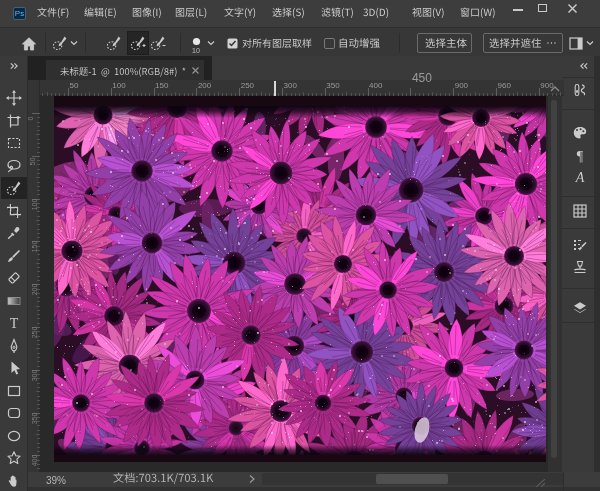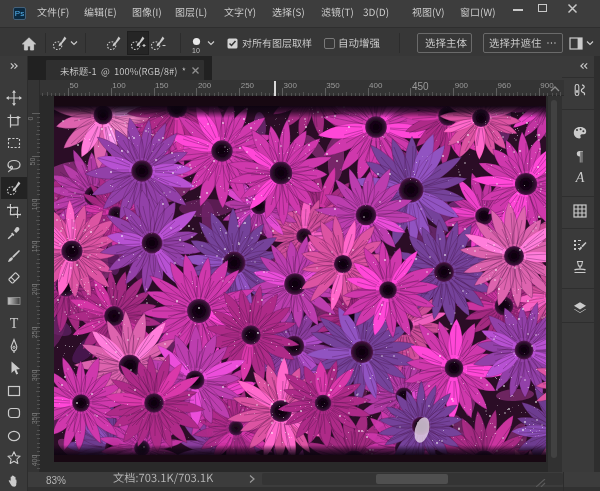--- a/index.html
+++ b/index.html
@@ -220,21 +220,21 @@
     <div class="abs" style="left:371.9px;top:93px;width:1px;height:3px;background:#525252"></div>
     <div class="abs" style="left:376.2px;top:93px;width:1px;height:3px;background:#525252"></div>
     <div class="abs" style="left:380.4px;top:93px;width:1px;height:3px;background:#525252"></div>
     <div class="abs" style="left:384.7px;top:93px;width:1px;height:3px;background:#525252"></div>
     <div class="abs" style="left:389.0px;top:92px;width:1px;height:4px;background:#525252"></div>
     <div class="abs" style="left:393.3px;top:93px;width:1px;height:3px;background:#525252"></div>
     <div class="abs" style="left:397.6px;top:93px;width:1px;height:3px;background:#525252"></div>
     <div class="abs" style="left:401.8px;top:93px;width:1px;height:3px;background:#525252"></div>
     <div class="abs" style="left:406.1px;top:93px;width:1px;height:3px;background:#525252"></div>
     <div class="abs" style="left:410.4px;top:88px;width:1px;height:8px;background:#606060"></div>
-    <div class="abs" style="left:411.9px;top:81px;font-size:10px;color:#9a9a9a">450</div>
+    <div class="abs" style="left:411.9px;top:71px;font-size:12px;color:#9a9a9a">450</div>
     <div class="abs" style="left:414.7px;top:93px;width:1px;height:3px;background:#525252"></div>
     <div class="abs" style="left:419.0px;top:93px;width:1px;height:3px;background:#525252"></div>
     <div class="abs" style="left:423.2px;top:93px;width:1px;height:3px;background:#525252"></div>
     <div class="abs" style="left:427.5px;top:93px;width:1px;height:3px;background:#525252"></div>
     <div class="abs" style="left:431.8px;top:92px;width:1px;height:4px;background:#525252"></div>
     <div class="abs" style="left:436.1px;top:93px;width:1px;height:3px;background:#525252"></div>
     <div class="abs" style="left:440.4px;top:93px;width:1px;height:3px;background:#525252"></div>
     <div class="abs" style="left:444.6px;top:93px;width:1px;height:3px;background:#525252"></div>
     <div class="abs" style="left:448.9px;top:93px;width:1px;height:3px;background:#525252"></div>
     <div class="abs" style="left:453.2px;top:88px;width:1px;height:8px;background:#606060"></div>
@@ -1394,21 +1394,21 @@
       <path d="M5.5 2.5 H10.5 L9.5 7 H6.5 Z" fill="none" stroke="#cbcbcb" stroke-width="1.1"></path>
       <path d="M7.4 7 L7.2 9.5 H8.8 L8.6 7" fill="#cbcbcb"></path>
       <path d="M2.5 11 C4 9.8 12 9.8 13.5 11 M2.5 13.5 H13.5" stroke="#cbcbcb" stroke-width="1.15" fill="none"></path>
     </svg>
     <div class="abs" style="left:562px;top:288px;width:32px;height:1px;background:#2e2e2e"></div>
     <svg style="position:absolute;left:572px;top:300px" width="16" height="16" viewBox="0 0 16 16">
       <path d="M8 2.2 L14 5.8 L8 9.4 L2 5.8 Z" fill="#cbcbcb"></path>
       <path d="M2.6 8.9 L8 12.2 L13.4 8.9 L14 9.3 L8 13 L2 9.3 Z" fill="#cbcbcb"></path>
     </svg>
     <div class="abs" style="left:562px;top:322px;width:32px;height:1px;background:#2e2e2e"></div>
-    <div class="abs" style="left:46px;top:476px;font-size:10px;color:#b5b5b5;line-height:10px;white-space:pre;">83%</div>
+    <div class="abs" style="left:46px;top:476px;font-size:10px;color:#b5b5b5;line-height:10px;white-space:pre;">39%</div>
     <svg style="position:absolute;left:113.0px;top:481.5px;overflow:visible" width="1" height="1">
       <path transform="scale(0.011200,-0.011200)" fill="#b5b5b5" d="M423 823C453 774 485 707 497 666L580 693C566 734 531 799 501 847ZM50 664V590H206C265 438 344 307 447 200C337 108 202 40 36 -7C51 -25 75 -60 83 -78C250 -24 389 48 502 146C615 46 751 -28 915 -73C928 -52 950 -20 967 -4C807 36 671 107 560 201C661 304 738 432 796 590H954V664ZM504 253C410 348 336 462 284 590H711C661 455 592 344 504 253ZM1851 776C1830 702 1788 597 1753 534L1813 515C1848 575 1891 673 1925 755ZM1397 751C1430 679 1469 582 1486 521L1551 547C1533 608 1493 701 1458 774ZM1193 840V626H1047V555H1181C1151 418 1088 260 1026 175C1038 158 1056 128 1065 108C1113 175 1159 287 1193 401V-79H1264V424C1295 374 1332 312 1347 279L1393 337C1375 365 1291 482 1264 516V555H1390V626H1264V840ZM1369 63V-9H1842V-71H1916V471H1694V837H1621V471H1392V398H1842V269H1404V201H1842V63ZM2139 390C2175 390 2205 418 2205 460C2205 501 2175 530 2139 530C2102 530 2073 501 2073 460C2073 418 2102 390 2139 390ZM2139 -13C2175 -13 2205 15 2205 56C2205 98 2175 126 2139 126C2102 126 2073 98 2073 56C2073 15 2102 -13 2139 -13ZM2476 0H2571C2583 287 2614 458 2786 678V733H2327V655H2683C2539 455 2489 278 2476 0ZM3111 -13C3250 -13 3339 113 3339 369C3339 623 3250 746 3111 746C2971 746 2883 623 2883 369C2883 113 2971 -13 3111 -13ZM3111 61C3028 61 2971 154 2971 369C2971 583 3028 674 3111 674C3194 674 3251 583 3251 369C3251 154 3194 61 3111 61ZM3651 -13C3782 -13 3887 65 3887 196C3887 297 3818 361 3732 382V387C3810 414 3862 474 3862 563C3862 679 3772 746 3648 746C3564 746 3499 709 3444 659L3493 601C3535 643 3586 672 3645 672C3722 672 3769 626 3769 556C3769 477 3718 416 3566 416V346C3736 346 3794 288 3794 199C3794 115 3733 63 3645 63C3562 63 3507 103 3464 147L3417 88C3465 35 3537 -13 3651 -13ZM4082 -13C4118 -13 4148 15 4148 56C4148 98 4118 126 4082 126C4045 126 4016 98 4016 56C4016 15 4045 -13 4082 -13ZM4309 0H4711V76H4564V733H4494C4454 710 4407 693 4342 681V623H4473V76H4309ZM4877 0H4969V232L5095 382L5315 0H5418L5153 455L5383 733H5278L4971 365H4969V733H4877ZM5433 -179H5500L5799 794H5733ZM6012 0H6107C6119 287 6150 458 6322 678V733H5863V655H6219C6075 455 6025 278 6012 0ZM6647 -13C6786 -13 6875 113 6875 369C6875 623 6786 746 6647 746C6507 746 6419 623 6419 369C6419 113 6507 -13 6647 -13ZM6647 61C6564 61 6507 154 6507 369C6507 583 6564 674 6647 674C6730 674 6787 583 6787 369C6787 154 6730 61 6647 61ZM7187 -13C7318 -13 7423 65 7423 196C7423 297 7354 361 7268 382V387C7346 414 7398 474 7398 563C7398 679 7308 746 7184 746C7100 746 7035 709 6980 659L7029 601C7071 643 7122 672 7181 672C7258 672 7305 626 7305 556C7305 477 7254 416 7102 416V346C7272 346 7330 288 7330 199C7330 115 7269 63 7181 63C7098 63 7043 103 7000 147L6953 88C7001 35 7073 -13 7187 -13ZM7618 -13C7654 -13 7684 15 7684 56C7684 98 7654 126 7618 126C7581 126 7552 98 7552 56C7552 15 7581 -13 7618 -13ZM7845 0H8247V76H8100V733H8030C7990 710 7943 693 7878 681V623H8009V76H7845ZM8413 0H8505V232L8631 382L8851 0H8954L8689 455L8919 733H8814L8507 365H8505V733H8413Z"></path>
     </svg>
     <svg class="abs" style="left:248px;top:474px" width="8" height="10" viewBox="0 0 8 10">
       <path d="M2 1.5 L6 5 L2 8.5" fill="none" stroke="#9a9a9a" stroke-width="1.2"></path>
     </svg>
     <svg class="abs" style="left:266px;top:476px" width="6" height="8" viewBox="0 0 6 8">
       <path d="M4.5 1 L1.5 4 L4.5 7" fill="none" stroke="#8a8a8a" stroke-width="1.1"></path>
     </svg>
     <div class="abs" style="left:262px;top:473px;width:301px;height:12px;background:#343434;border-radius:2px"></div>

